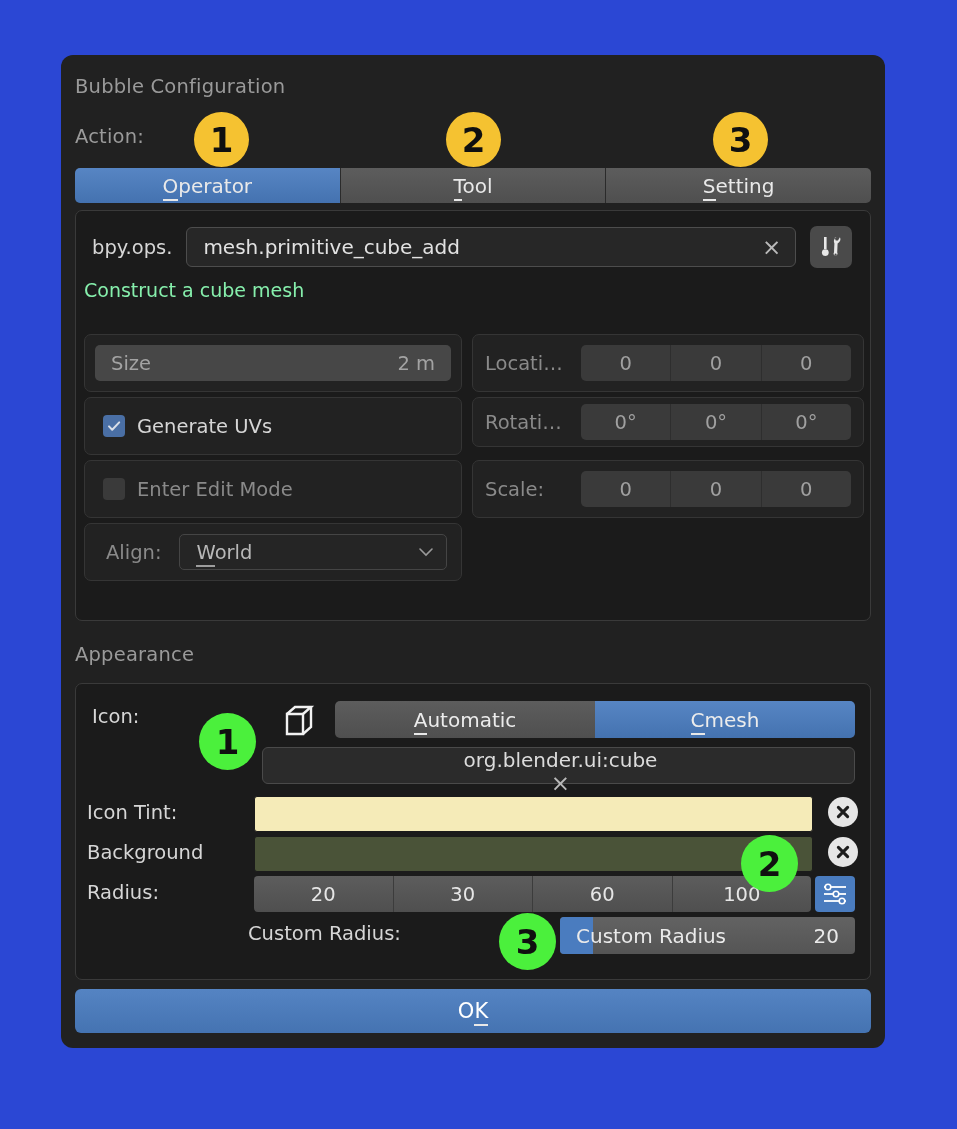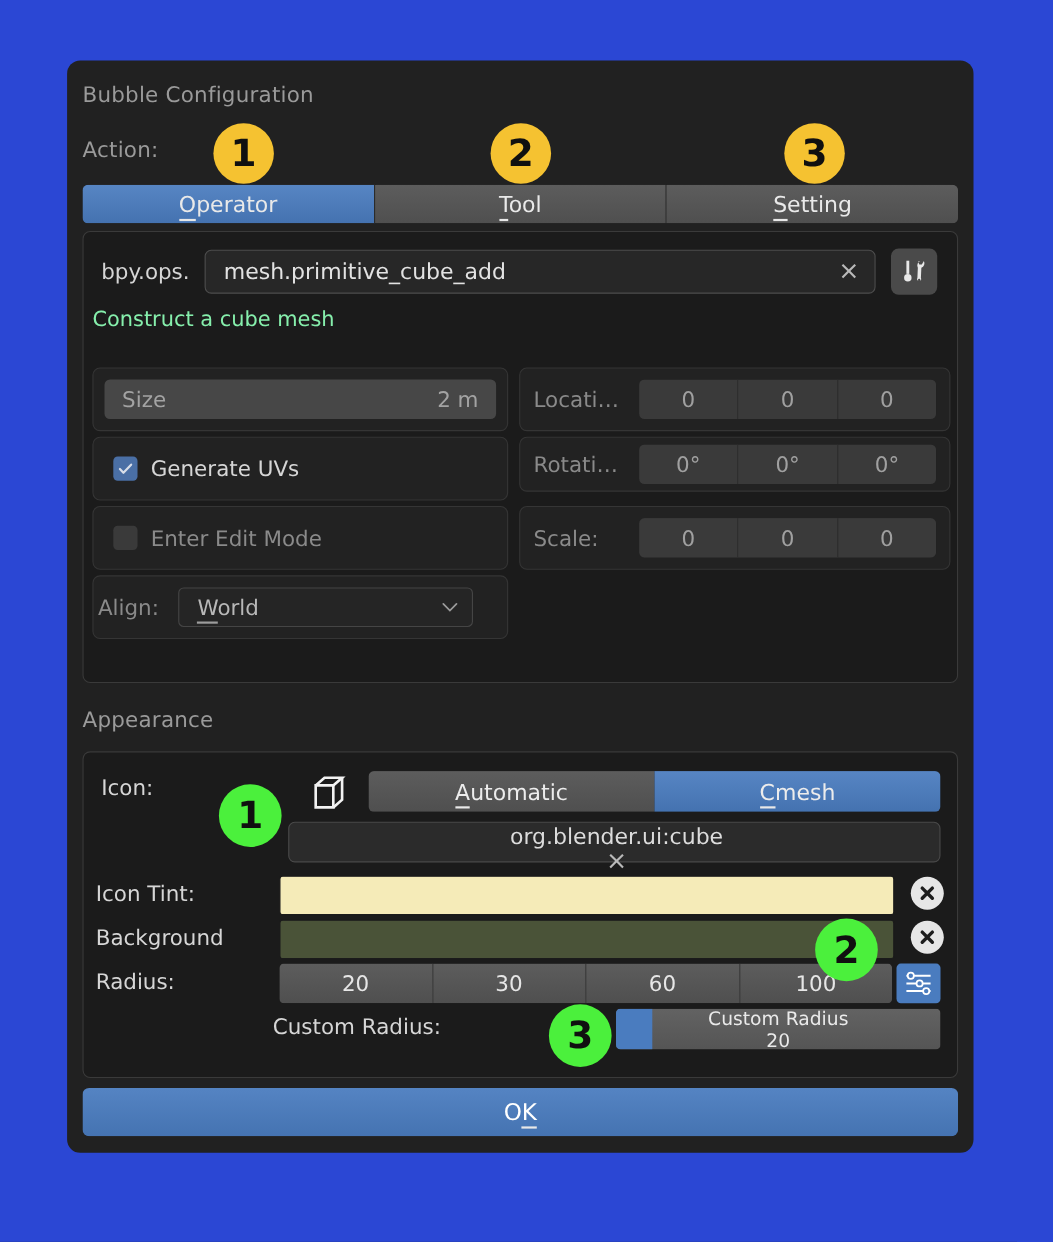--- a/index.html
+++ b/index.html
@@ -289,26 +289,25 @@
   .cr-slider {
     height: 37px;
     background: #5a5a5a;
     border-radius: 4px;
     display: flex;
     align-items: center;
     justify-content: space-between;
     padding: 0 16px;
     box-sizing: border-box;
     color: #eaeaea;
-    font-size: 17px;
+    font-size: 20px;
     position: relative;
     overflow: hidden;
     cursor: pointer;
     background-image: linear-gradient(180deg, rgba(255,255,255,.05), rgba(0,0,0,.06));
-    flex-direction: column;
   }
   .cr-slider .fill {
     position: absolute;
     left: 0; top: 0; bottom: 0;
     width: 33px;
     background: #4a7cbf;
   }
   .cr-slider span { position: relative; z-index: 1; }
 
   
@@ -401,21 +400,21 @@
         </svg>
       </div>
       <span class="row-label" style="margin-left:12px;">Generate UVs</span>
     </div>
 
     <div class="prop" style="left:8px; top:249px; width:378px; height:58px; padding-left:18px;">
       <div class="chk off"></div>
       <span class="dim-label" style="margin-left:12px;">Enter Edit Mode</span>
     </div>
 
-    <div class="prop" style="left:8px; top:312px; width:378px; height:58px; padding-left:4px;">
+    <div class="prop" style="left:8px; top:312px; width:378px; height:58px; padding-left:21px;">
       <span class="dim-label">Align:</span>
       <div class="dropdown" style="margin-left:18px; width:268px;">
         <span><u class="accdim">W</u><span>orld</span></span>
         <svg width="16" height="10" viewBox="0 0 16 10">
           <path d="M2 2l6 6 6-6" stroke="#9a9a9a" stroke-width="1.6" fill="none" stroke-linecap="round"></path>
         </svg>
       </div>
     </div>
 
     <div class="prop" style="left:396px; top:123px; width:392px; height:58px; padding:0 12px;">

